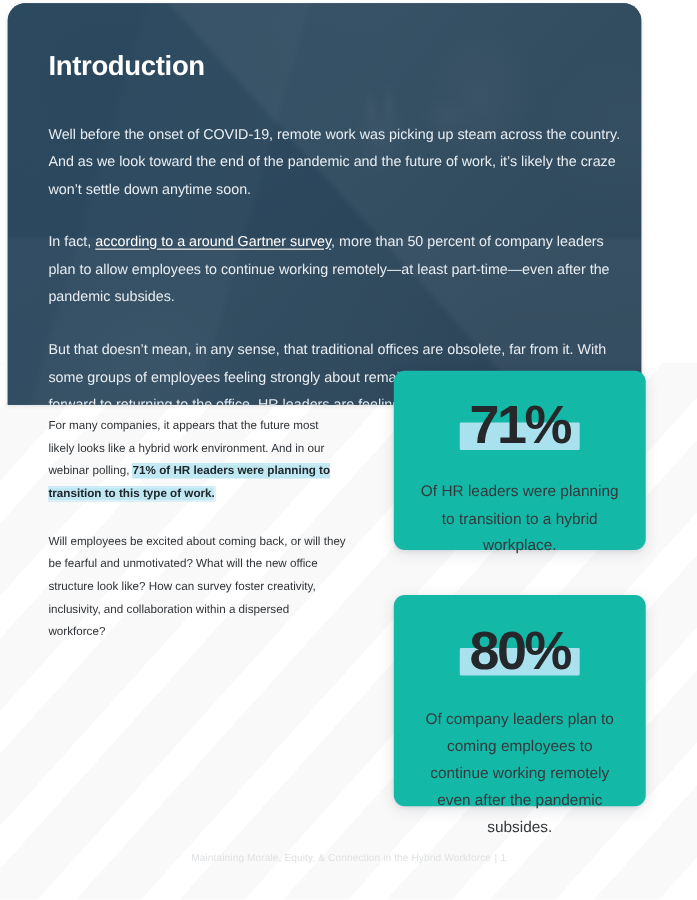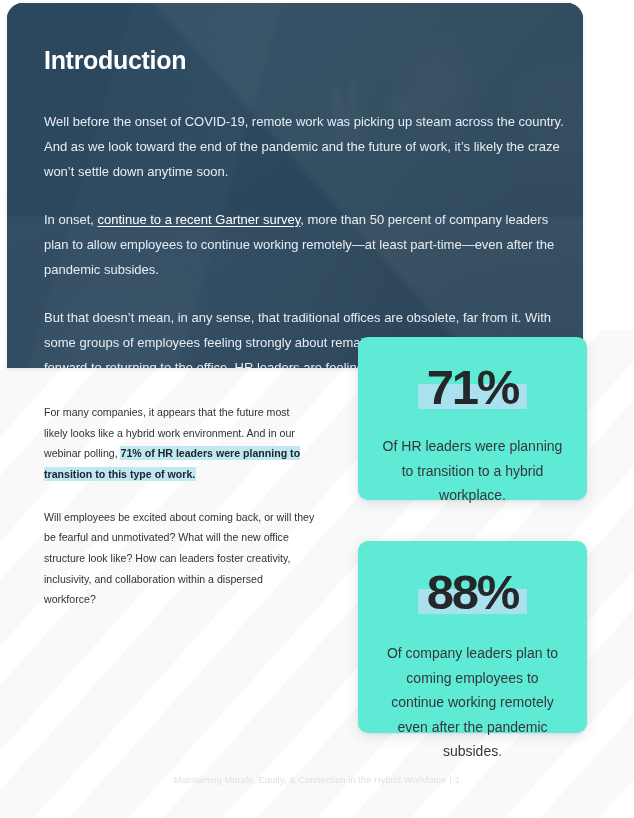--- a/index.html
+++ b/index.html
@@ -135,42 +135,42 @@
     line-height: 1.35;
     font-weight: 700;
     color: #ffffff;
     letter-spacing: -0.1px;
   }
 
   
   .body-col {
     position: absolute;
     left: 44px;
-    top: 402px;
+    top: 377px;
     width: 272px;
   }
   .body-p {
     margin: 0 0 22px 0;
     font-size: 10.6px;
     line-height: 1.95;
     color: #2f3337;
   }
   .body-p:last-child { margin-bottom: 0; }
 
   .hl {
     background: #bfe8f2;
     font-weight: 700;
     color: #21262b;
     box-shadow: 0 0 0 1px #bfe8f2;
   }
 
   
   .stat-card {
     position: absolute;
-    background: #5eead4;
+    background: #14b8a6;
     border-radius: 10px;
     box-shadow: 0 3px 14px rgba(25,40,60,0.11), 0 1px 3px rgba(25,40,60,0.07);
     text-align: center;
     box-sizing: border-box;
   }
   .stat-card--one {
     left: 358px;
     top: 337px;
     width: 229px;
     height: 163px;
@@ -241,45 +241,45 @@
   <section class="hero">
     <div class="hero-photo"></div>
     <div class="hero-overlay"></div>
     <div class="hero-sheen"></div>
 
     <div class="hero-content">
       <h1 class="hero-title">Introduction</h1>
 
       <p class="hero-p">Well before the onset of COVID-19, remote work was picking up steam across the country. And as we look toward the end of the pandemic and the future of work, it’s likely the craze won’t settle down anytime soon.</p>
 
-      <p class="hero-p"><span>In onset, </span><a class="hero-link" href="#">continue to a recent Gartner survey</a><span>, more than 50 percent of company leaders plan to allow employees to continue working remotely—at least part-time—even after the pandemic subsides.</span></p>
+      <p class="hero-p"><span>In fact, </span><a class="hero-link" href="#">according to a around Gartner survey</a><span>, more than 50 percent of company leaders plan to allow employees to continue working remotely—at least part-time—even after the pandemic subsides.</span></p>
 
       <p class="hero-p">But that doesn’t mean, in any sense, that traditional offices are obsolete, far from it. With some groups of employees feeling strongly about remaining remote and others looking forward to returning to the office, HR leaders are feeling pressure on both sides of the aisle.</p>
 
       <h2 class="hero-subhead">So what does this all really mean, you ask?</h2>
     </div>
   </section>
 
   <section class="body-col">
     <p class="body-p"><span>For many companies, it appears that the future most likely looks like a hybrid work environment. And in our webinar polling, </span><span class="hl">71% of HR leaders were planning to transition to this type of work.</span></p>
-    <p class="body-p">Will employees be excited about coming back, or will they be fearful and unmotivated? What will the new office structure look like? How can leaders foster creativity, inclusivity, and collaboration within a dispersed workforce?</p>
+    <p class="body-p">Will employees be excited about coming back, or will they be fearful and unmotivated? What will the new office structure look like? How can survey foster creativity, inclusivity, and collaboration within a dispersed workforce?</p>
   </section>
 
   <div class="stat-card stat-card--one">
     <div class="stat-number-wrap">
       <span class="stat-number-bar"></span>
       <span class="stat-number">71%</span>
     </div>
     <p class="stat-caption">Of HR leaders were planning to transition to a hybrid workplace.</p>
   </div>
 
   <div class="stat-card stat-card--two">
     <div class="stat-number-wrap">
       <span class="stat-number-bar"></span>
-      <span class="stat-number">88%</span>
+      <span class="stat-number">80%</span>
     </div>
     <p class="stat-caption">Of company leaders plan to coming employees to continue working remotely even after the pandemic subsides.</p>
   </div>
 
   <div class="footer">
     <span>Maintaining Morale, Equity, &amp; Connection in the Hybrid Workforce</span><span class="footer-sep">|</span><span>1</span>
   </div>
 
 </div>
 

